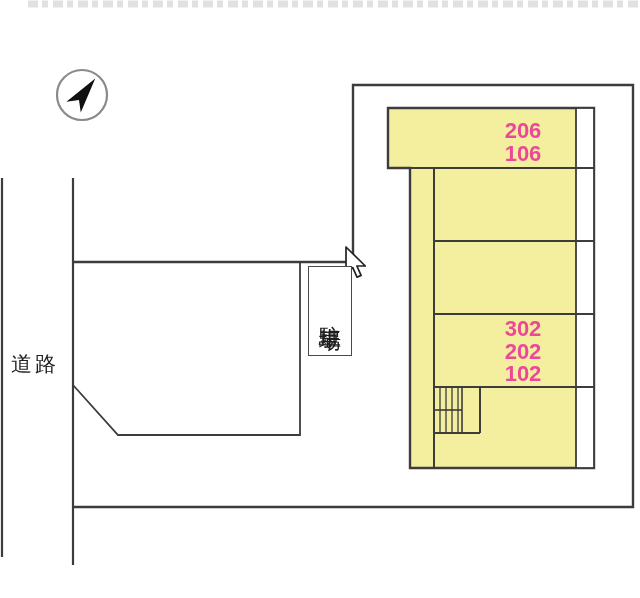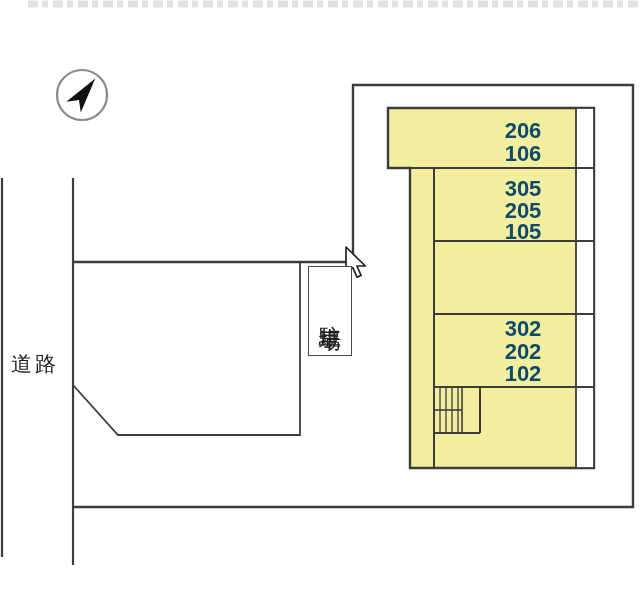--- a/index.html
+++ b/index.html
@@ -14,21 +14,21 @@
     left:308px;top:266px;width:44px;height:90px;
     background:#ffffff;border:1.5px solid #4a4a4a;box-sizing:border-box;
     display:flex;align-items:center;justify-content:center;
   }
   #parking-label{
     writing-mode:vertical-rl;text-orientation:upright;
     font-size:22px;line-height:1;letter-spacing:2px;color:#1e1e1e;font-weight:500;
   }
   .room-block{
     position:absolute;left:453px;width:140px;text-align:center;
-    font-size:22px;font-weight:bold;color:#0c4a6e;
+    font-size:22px;font-weight:bold;color:#ec4899;
   }
   .room-block span{display:block;}
 </style>
 </head>
 <body>
 
 <div id="stage">
 
   <svg id="plan-svg" width="640" height="598" viewBox="0 0 640 598">
 
@@ -86,25 +86,20 @@
 
   <div class="txt" id="parking-label-box">
     <span id="parking-label">駐車場</span>
   </div>
 
   <div class="room-block" style="top:120px;line-height:22.5px;">
     <span>206</span>
     <span>106</span>
   </div>
 
-  <div class="room-block" style="top:178px;line-height:21.5px;">
-    <span>305</span>
-    <span>205</span>
-    <span>105</span>
-  </div>
 
 
   <div class="room-block" style="top:318px;line-height:22.5px;">
     <span>302</span>
     <span>202</span>
     <span>102</span>
   </div>
 
 
 </div>

